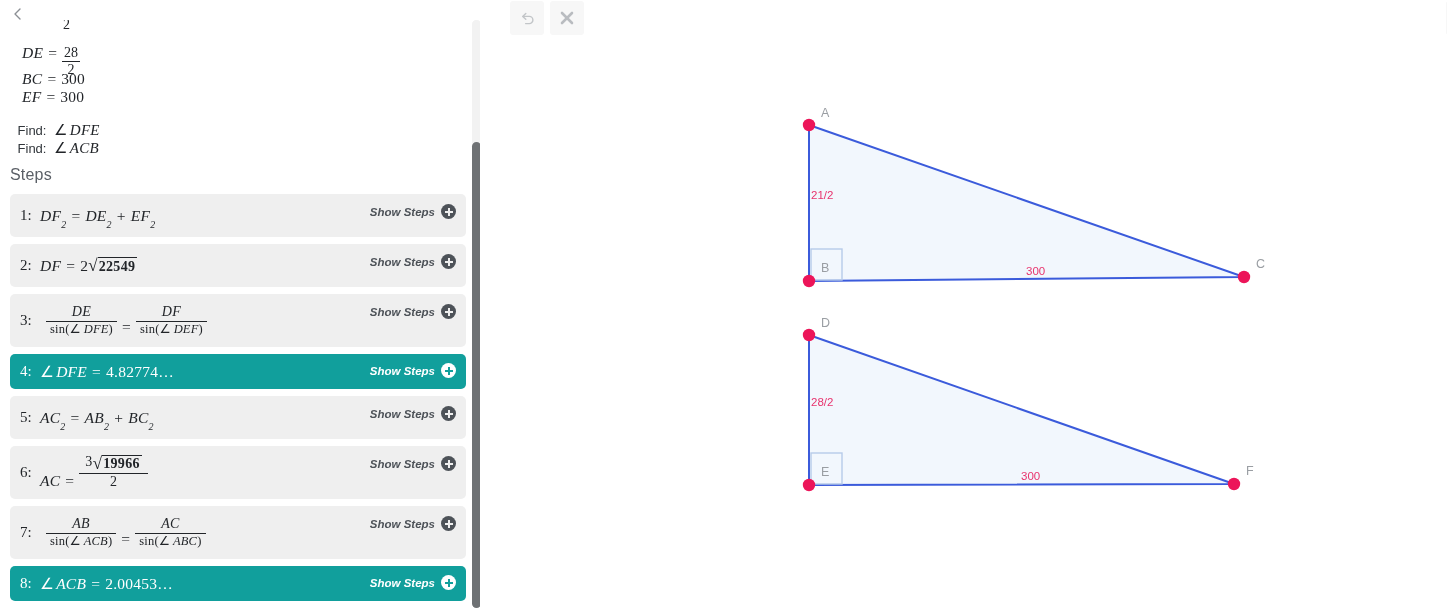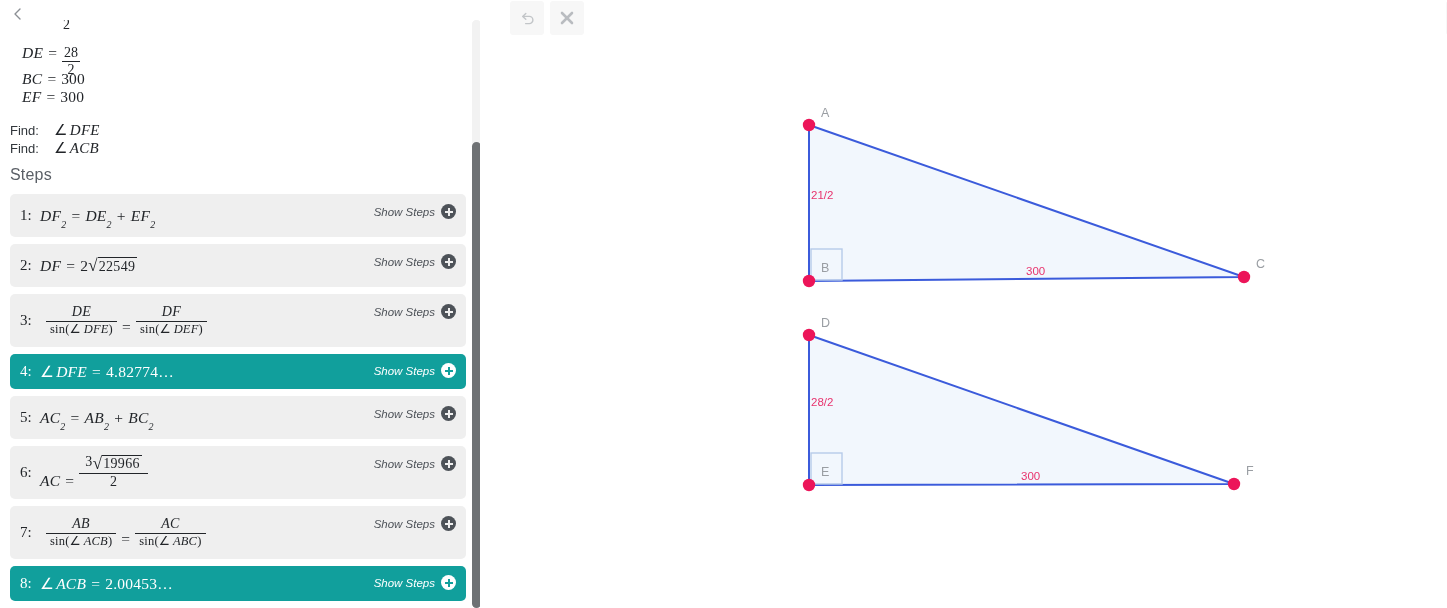--- a/index.html
+++ b/index.html
@@ -84,20 +84,21 @@
     align-items: baseline;
     font-size: 13.5px;
     color: #31363b;
     white-space: nowrap;
   }
   .find-row .find-label {
     font-family: "Liberation Sans", sans-serif;
     font-size: 13px;
     color: #31363b;
     width: 44px;
+    text-align: center;
   }
   .find-row .find-expr {
     font-family: "Liberation Serif", serif;
     font-style: italic;
     font-size: 15px;
     color: #222529;
     letter-spacing: .3px;
   }
   .find-row .find-expr .ang { font-style: normal; margin-right: 2px; }
   #find-1 { top: 121px; }
@@ -160,20 +161,21 @@
     align-items: stretch;
     font-style: normal;
   }
   .sqrt .radsym { font-size: 17px; line-height: 1; font-style: normal; }
   .sqrt .radicand {
     border-top: 1px solid currentColor;
     padding: 1px 2px 0 1px;
     font-size: 14px;
     font-style: normal;
     letter-spacing: .3px;
+    font-weight: bold;
   }
 
   .ratio {
     display: inline-flex;
     flex-direction: column;
     align-items: center;
     font-style: normal;
     line-height: 1.05;
   }
   .ratio .rnum {
@@ -192,21 +194,21 @@
     right: 10px;
     top: 10px;
     display: flex;
     align-items: center;
     gap: 6px;
     cursor: pointer;
   }
   .show-steps .ss-label {
     font-family: "Liberation Sans", sans-serif;
     font-style: italic;
-    font-weight: normal;
+    font-weight: bold;
     font-size: 11.5px;
     color: #4d5258;
   }
   .step.active .show-steps .ss-label { color: #ffffff; }
   .ss-plus {
     width: 15px; height: 15px; border-radius: 50%;
     background: #4d5258;
     position: relative;
     flex: 0 0 15px;
   }

